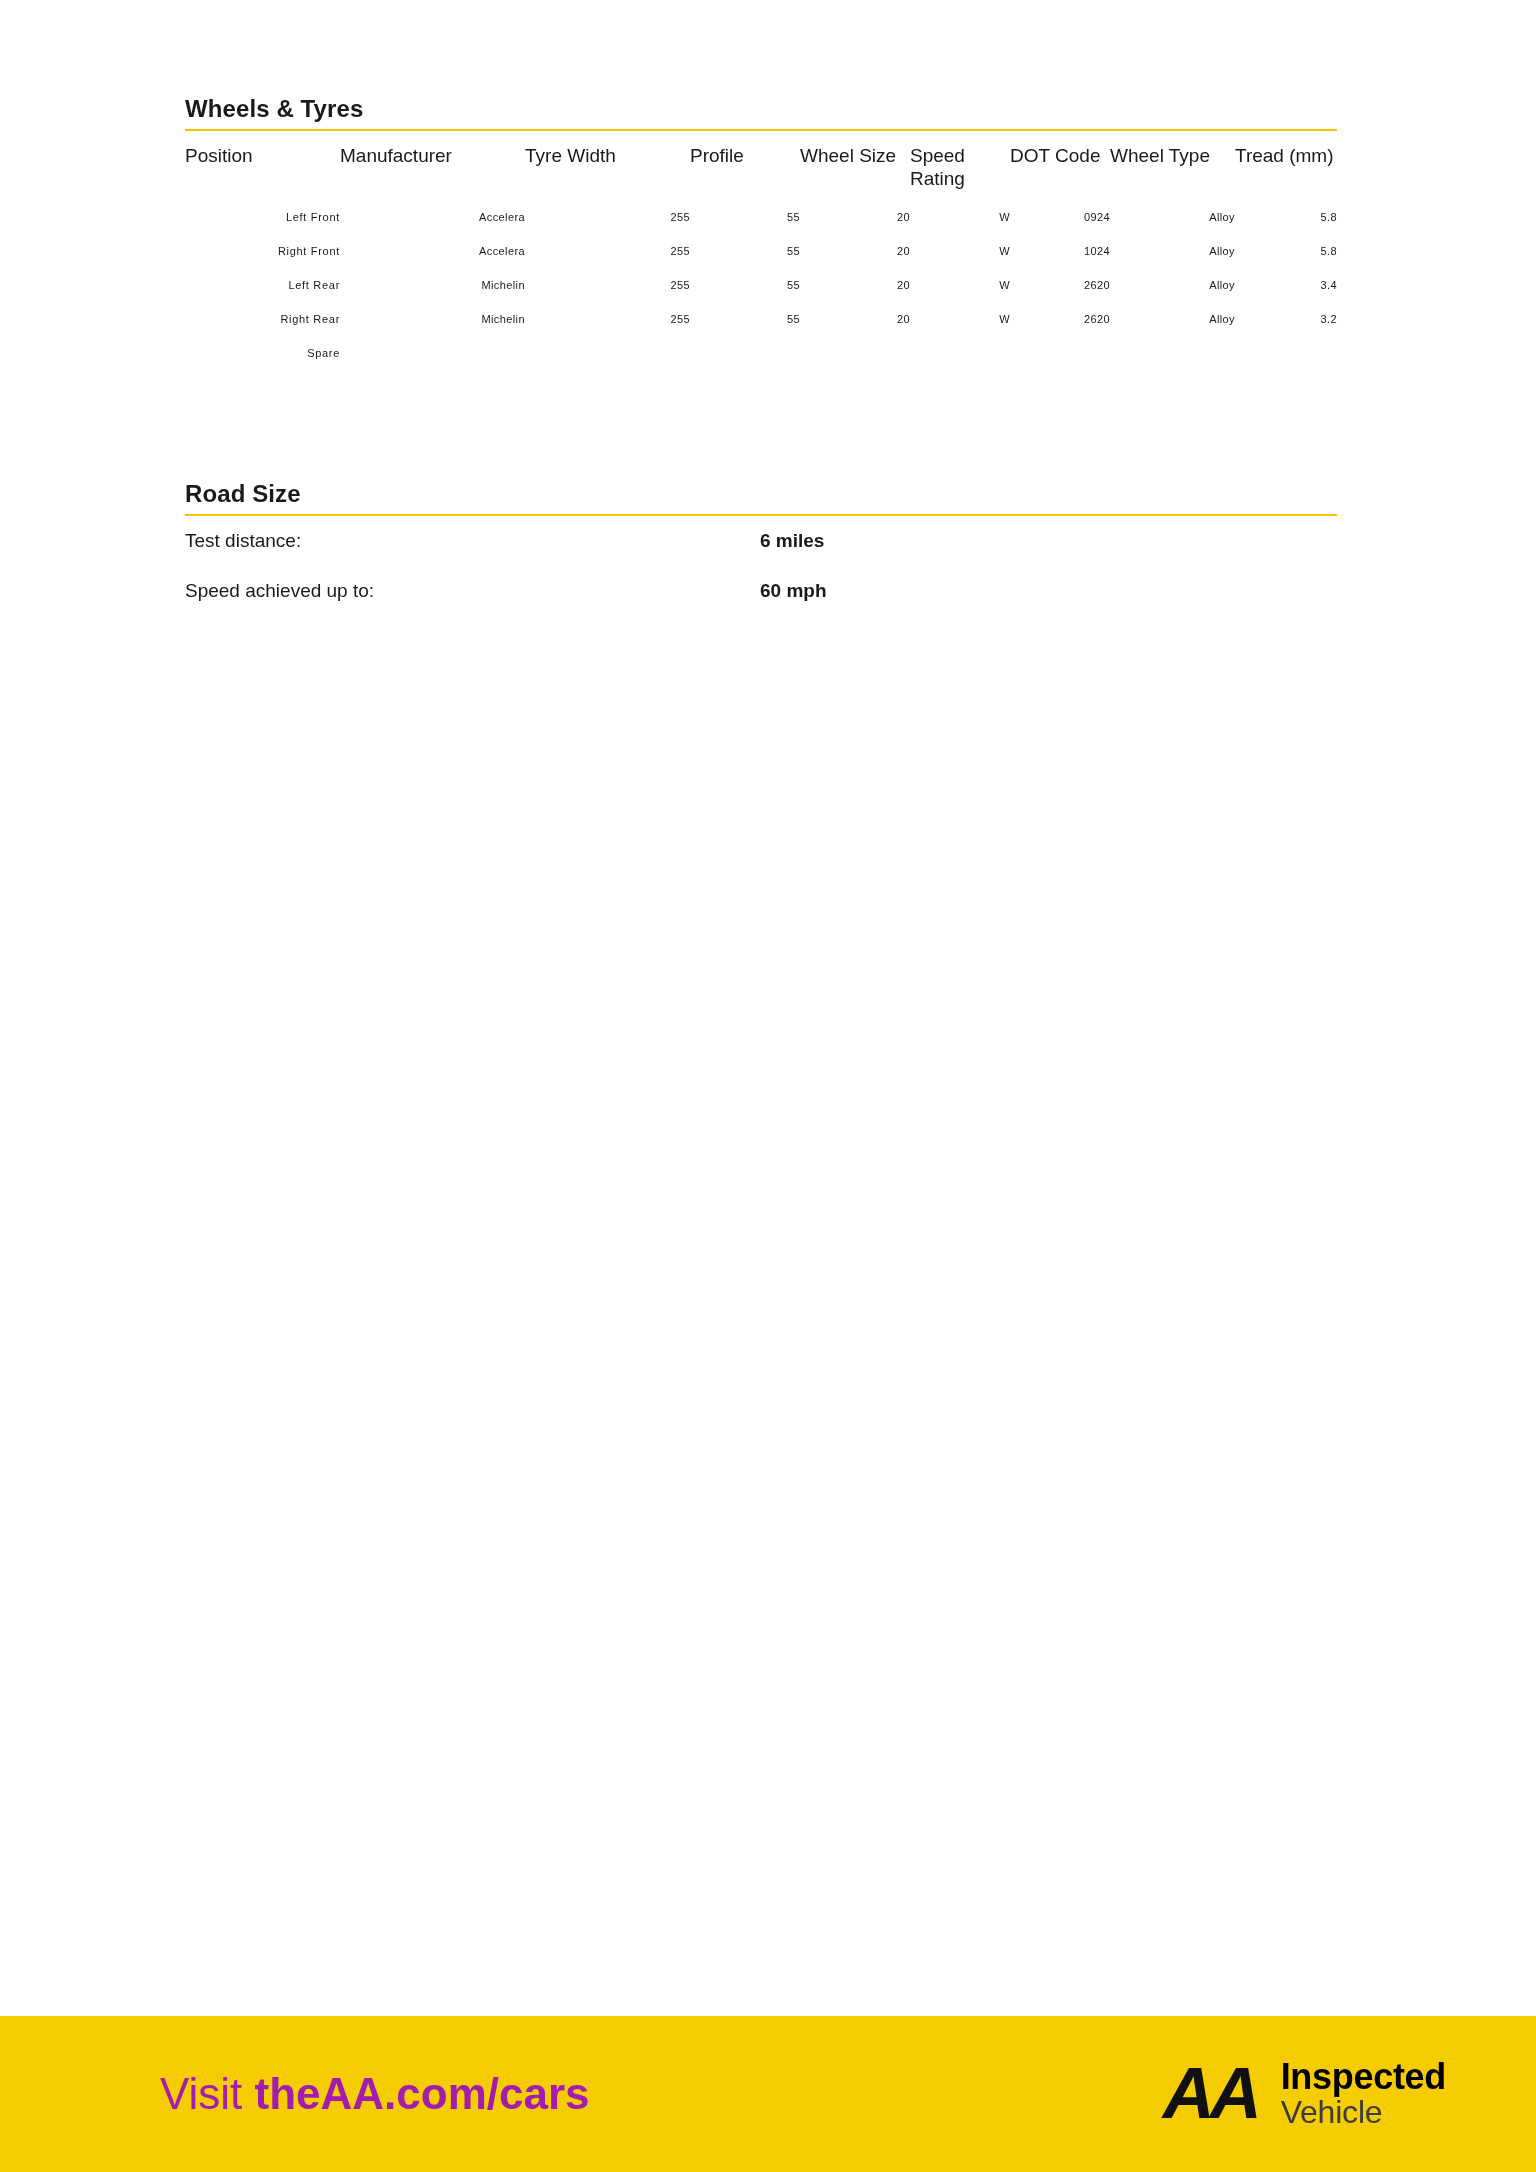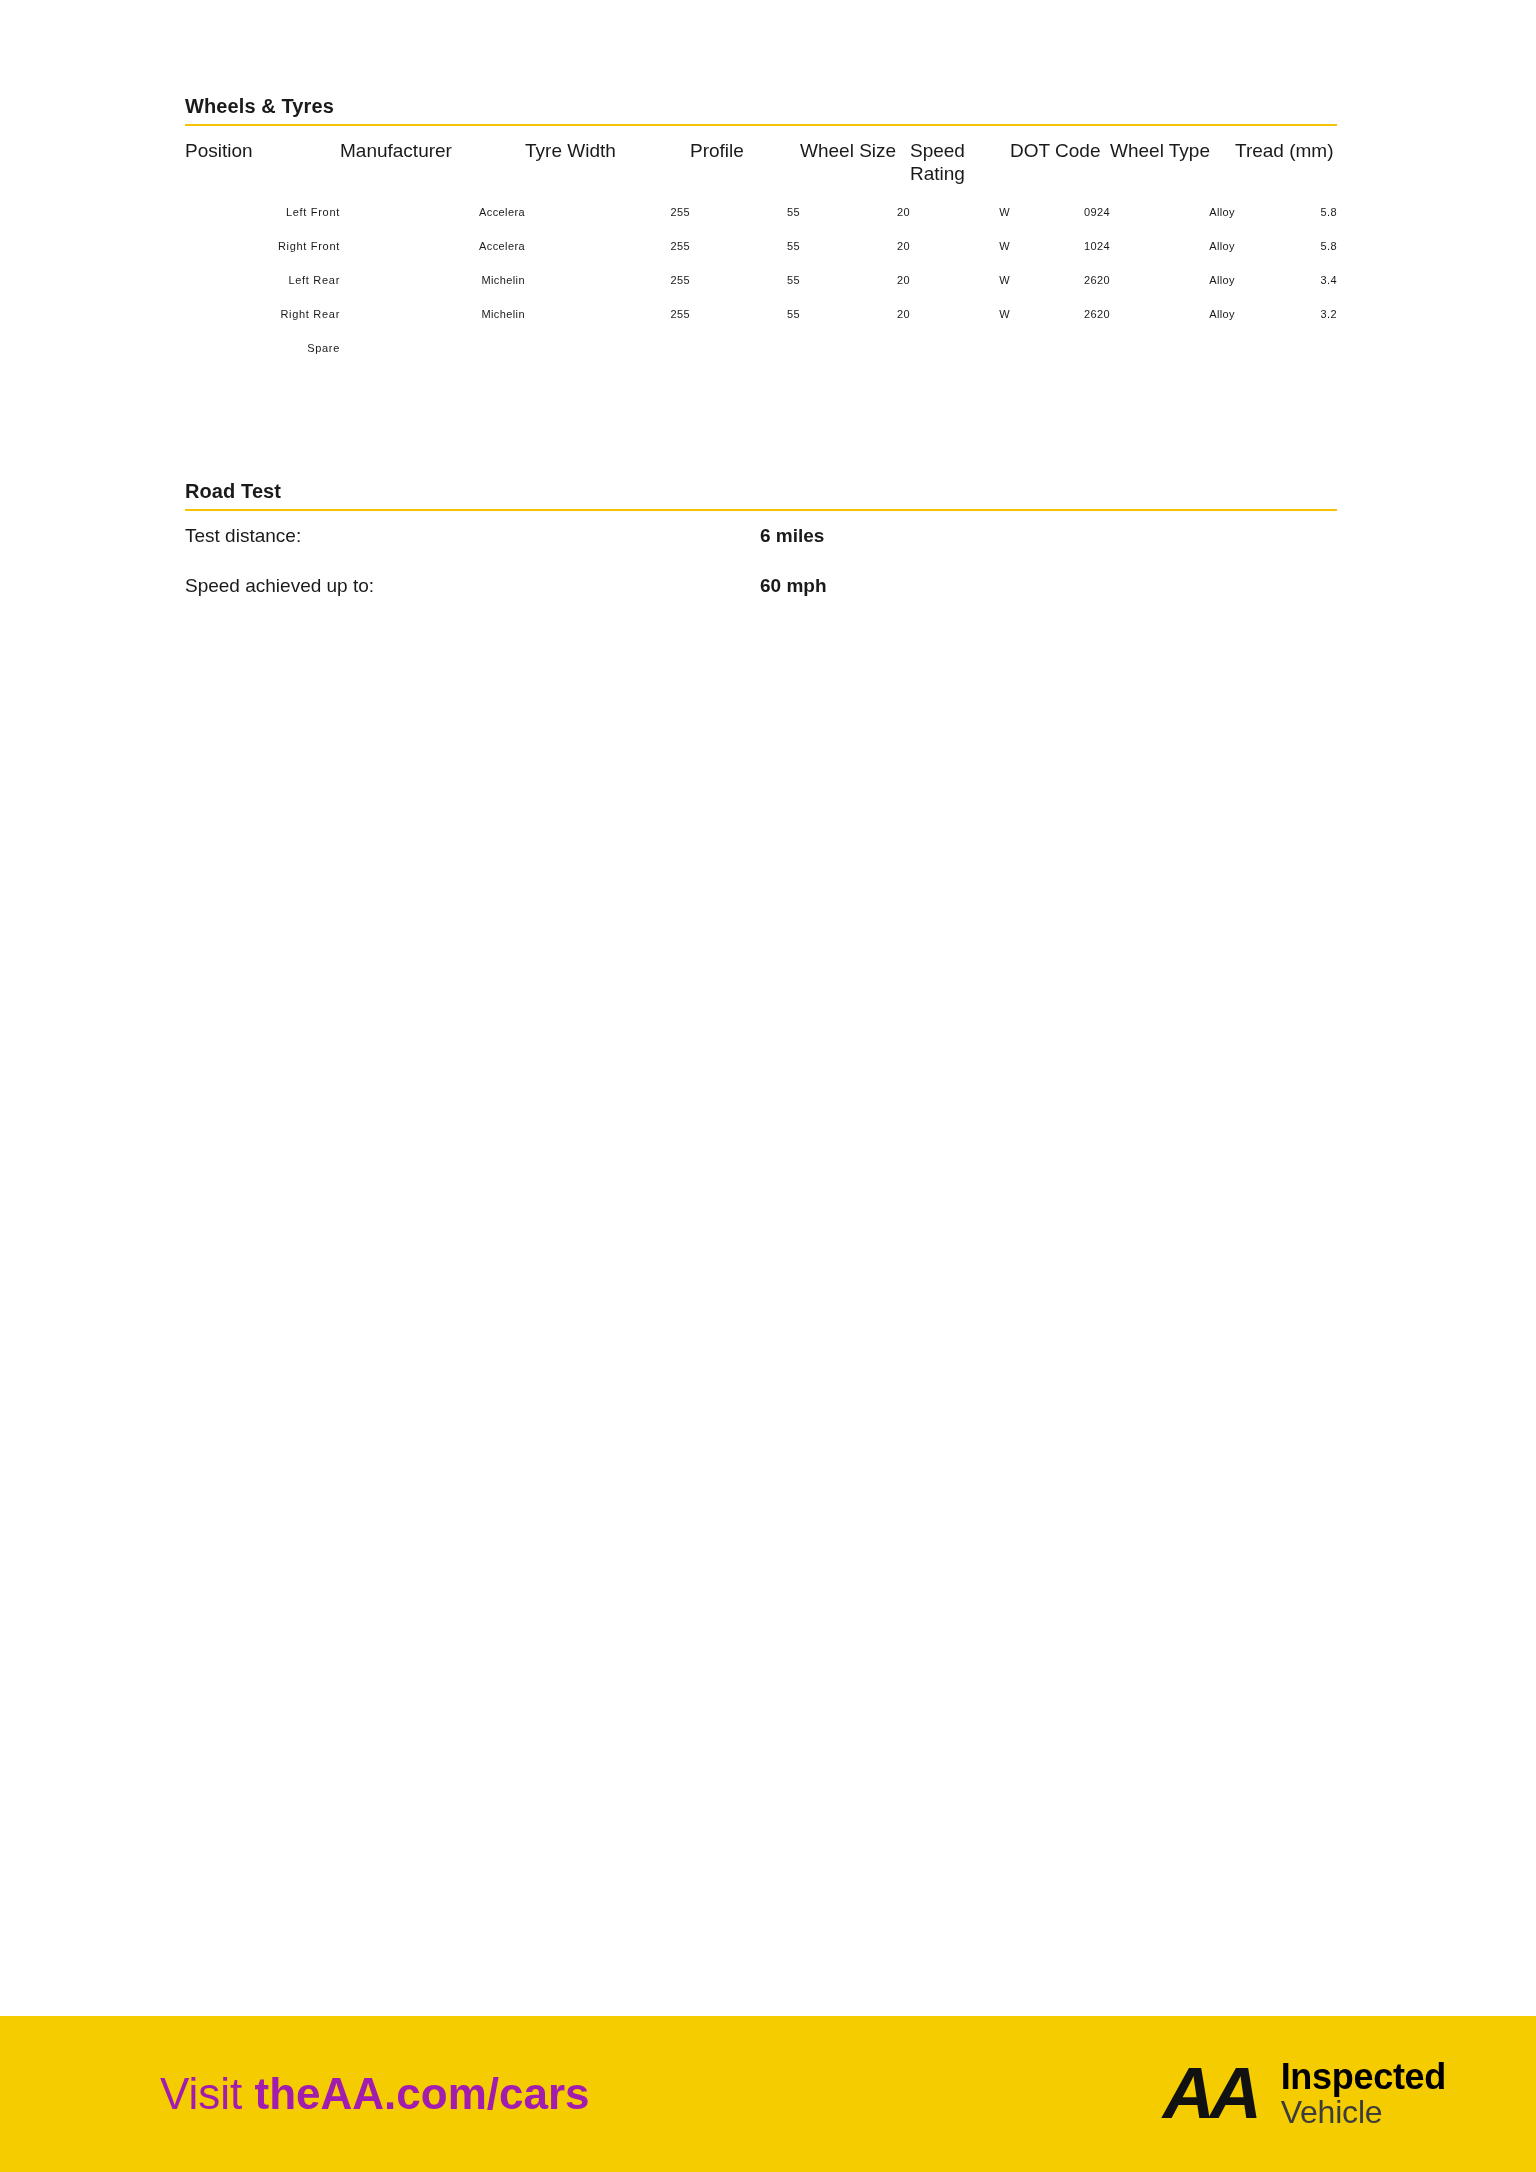--- a/index.html
+++ b/index.html
@@ -21,21 +21,21 @@
     height: 2172px;
   }
 
   
   .section {
     position: absolute;
     left: 185px;
     width: 1152px;
   }
   .section-title {
-    font-size: 20px;
+    font-size: 24px;
     font-weight: bold;
     color: #1a1a1a;
     padding-bottom: 6px;
     letter-spacing: 0.1px;
   }
   .section-rule {
     height: 2px;
     background: #f5c400;
     width: 100%;
   }
@@ -249,21 +249,21 @@
           <td></td>
           <td></td>
           <td></td>
           <td></td>
         </tr>
       </tbody>
     </table>
   </div>
 
   <div class="section" id="roadtest-section">
-    <div class="section-title">Road Test</div>
+    <div class="section-title">Road Size</div>
     <div class="section-rule"></div>
 
     <div class="rt-rows">
       <div class="rt-row">
         <div class="rt-label">Test distance:</div>
         <div class="rt-value">6 miles</div>
       </div>
       <div class="rt-row">
         <div class="rt-label">Speed achieved up to:</div>
         <div class="rt-value">60 mph</div>

